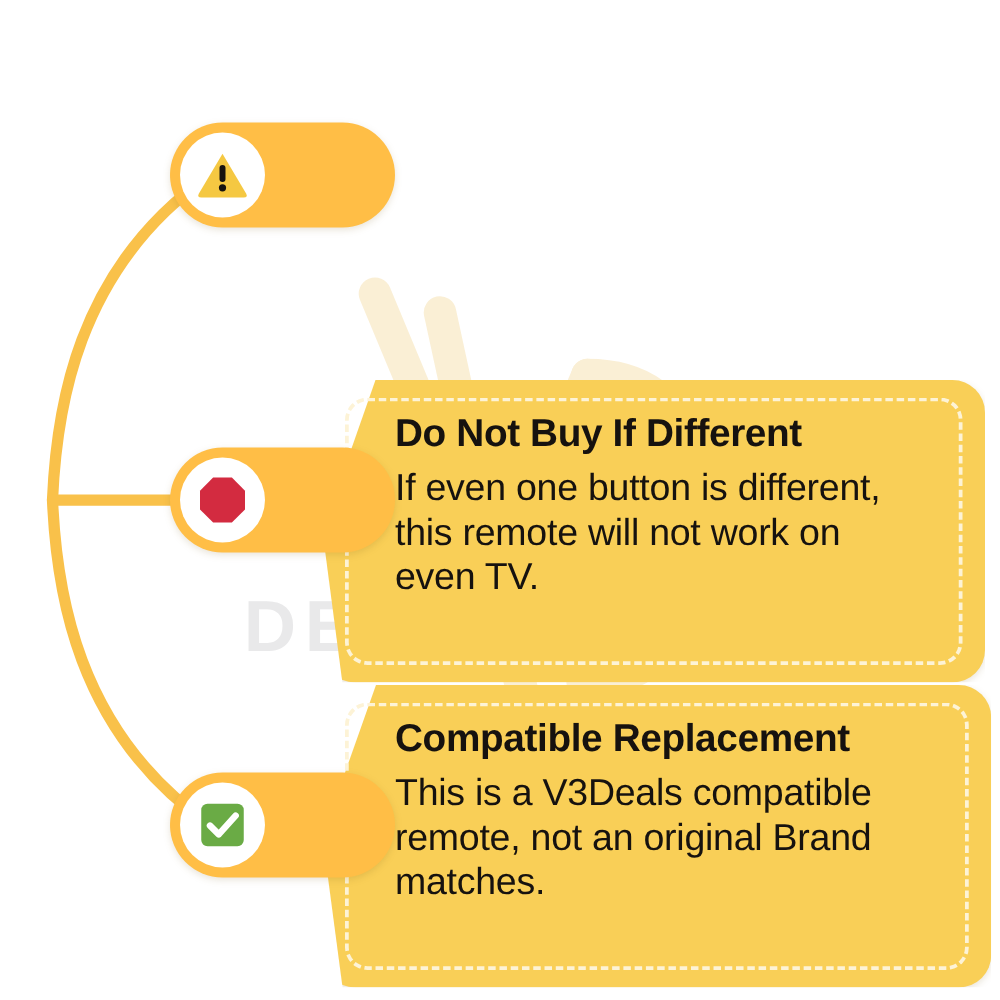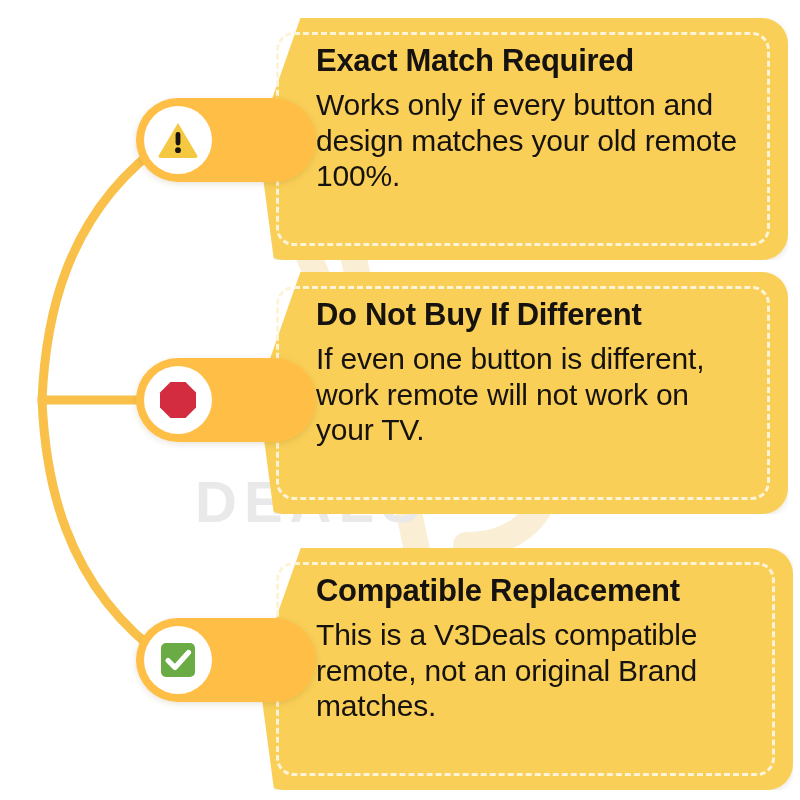--- a/index.html
+++ b/index.html
@@ -142,45 +142,37 @@
       </g>
     </svg>
     <div id="watermark-text">DEALS</div>
   </div>
 
   <svg id="connector-svg" viewBox="0 0 800 800">
     <path d="M168 140 C 60 215, 45 330, 42 400 C 45 470, 60 585, 168 660" fill="none" stroke="#f9c14a" stroke-width="9" stroke-linecap="round"></path>
     <path d="M42 400 L182 400" fill="none" stroke="#f9c14a" stroke-width="9" stroke-linecap="round"></path>
   </svg>
 
-  <div class="card" style="left:258px; top:18px; width:530px; height:242px;">
-    <div class="card-shape shape-1 card-round soft-shadow"></div>
-    <div class="card-dash"></div>
-    <div class="card-body">
-      <p class="card-title">Exact Match Required</p>
-      <p class="card-desc">Works only if every button and design matches your old remote 100%.</p>
-    </div>
-  </div>
 
   <div class="pill soft-shadow" style="left:136px; top:98px;">
     <span class="pill-circle">
       <svg class="icon-svg" width="46" height="46" viewBox="0 0 46 46">
         <path d="M23 6 L42 38 Q43.5 41 40 41 L6 41 Q2.5 41 4 38 Z" fill="#f5c842"></path>
         <rect x="20.6" y="15" width="4.8" height="13.5" rx="2.4" fill="#17130f"></rect>
         <circle cx="23" cy="33.2" r="2.9" fill="#17130f"></circle>
       </svg>
     </span>
   </div>
 
-  <div class="card" style="left:258px; top:272px; width:530px; height:242px;">
+  <div class="card" style="left:258px; top:304px; width:530px; height:242px;">
     <div class="card-shape shape-2 card-round soft-shadow"></div>
     <div class="card-dash"></div>
     <div class="card-body">
       <p class="card-title">Do Not Buy If Different</p>
-      <p class="card-desc">If even one button is different, work remote will not work on your TV.</p>
+      <p class="card-desc">If even one button is different, this remote will not work on even TV.</p>
     </div>
   </div>
 
   <div class="pill soft-shadow" style="left:136px; top:358px;">
     <span class="pill-circle">
       <svg class="icon-svg" width="46" height="46" viewBox="0 0 46 46">
         <polygon points="15.5,5 30.5,5 41,15.5 41,30.5 30.5,41 15.5,41 5,30.5 5,15.5" fill="#d32b40"></polygon>
       </svg>
     </span>
   </div>

